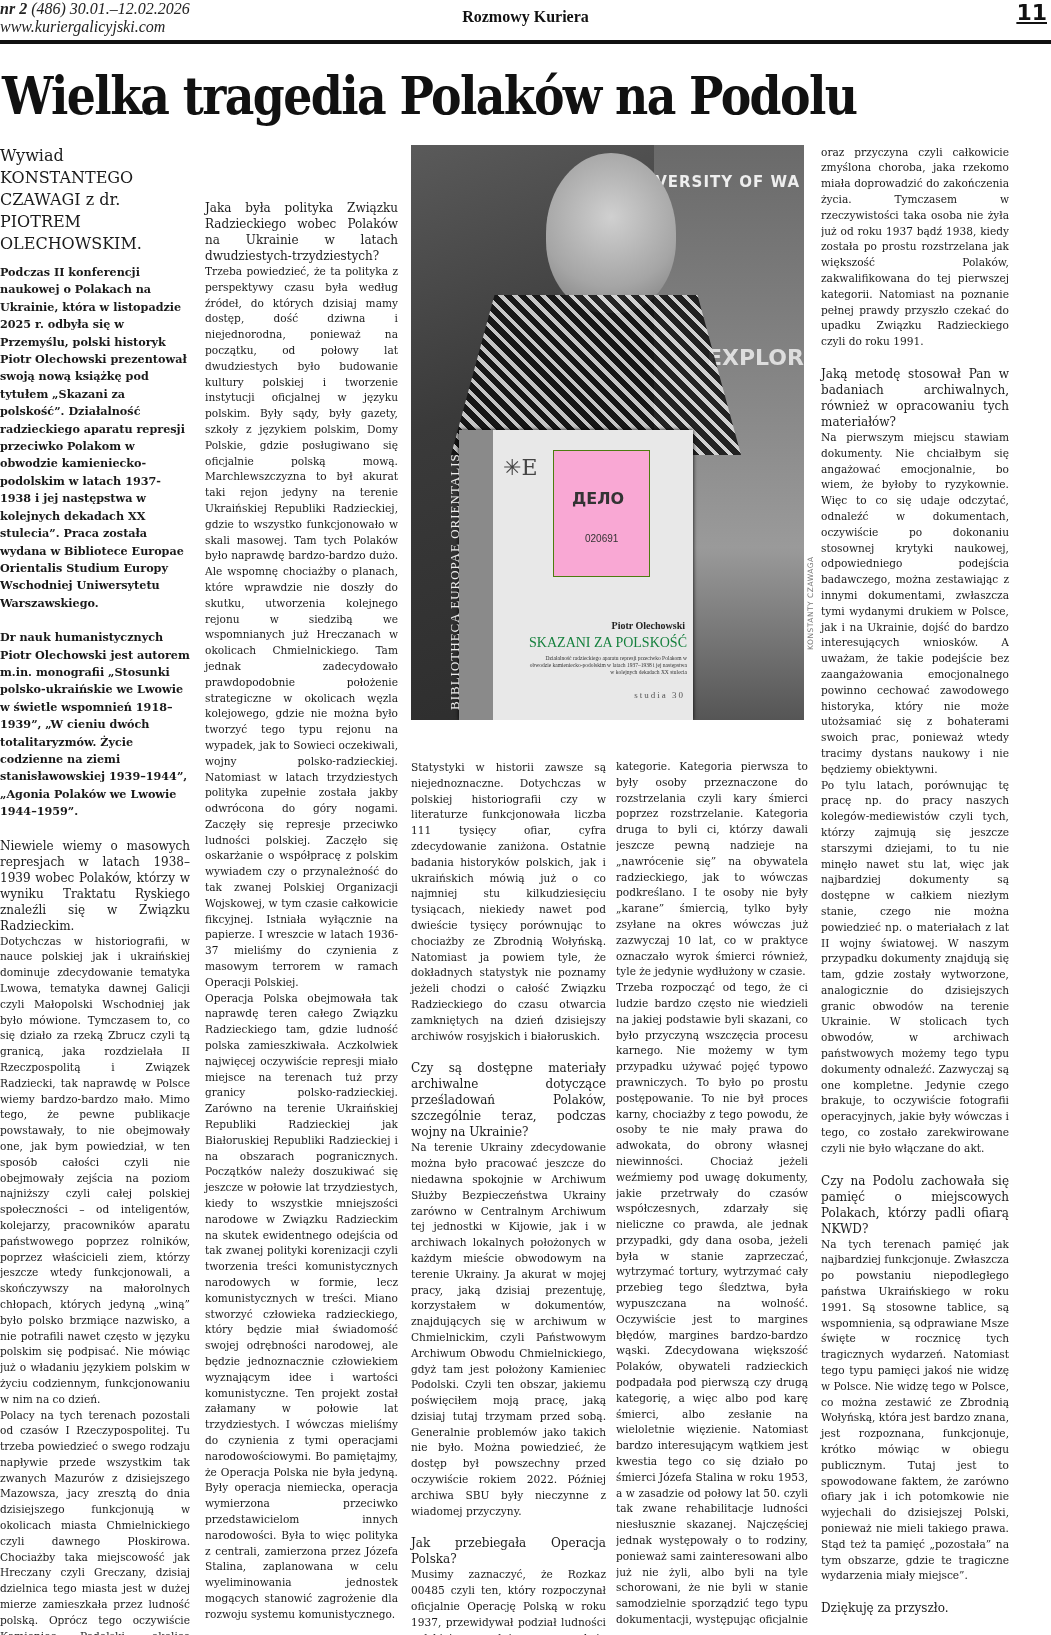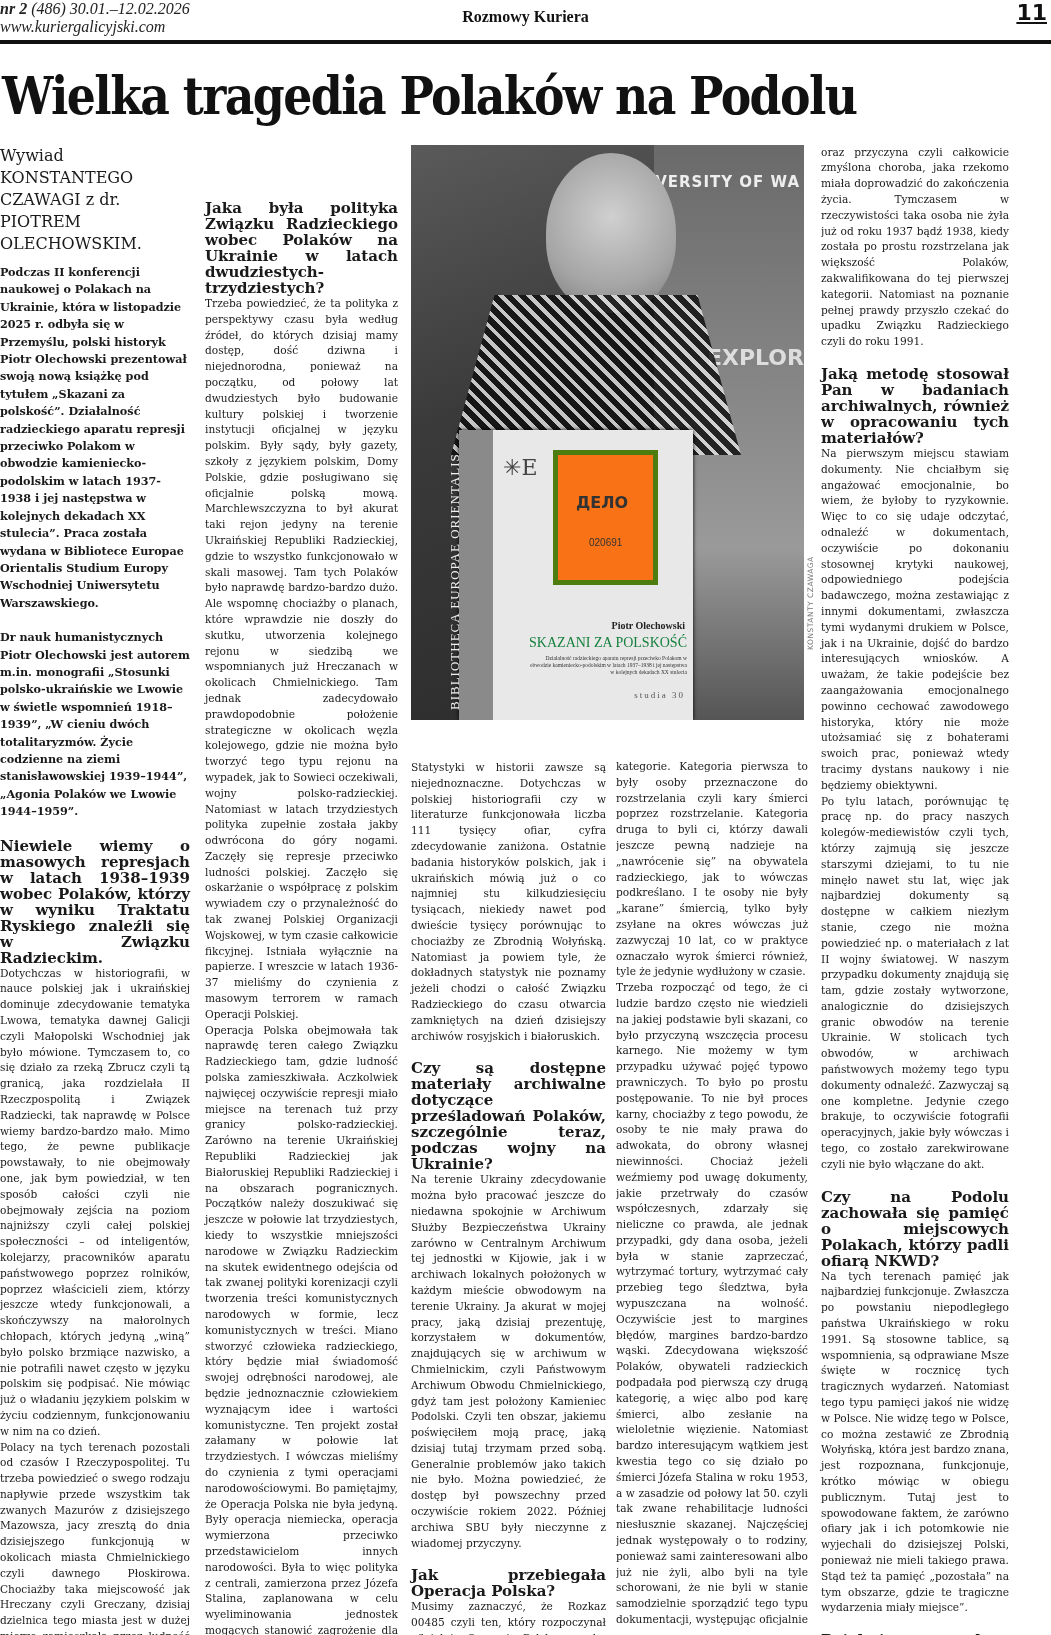--- a/index.html
+++ b/index.html
@@ -13,31 +13,31 @@
   .headline { position:absolute; left:2px; top:66px; font-family:"DejaVu Serif", serif; font-weight:bold; font-size:52px; line-height:60px; letter-spacing:-1.8px; transform:scaleX(0.88); transform-origin:left top; white-space:nowrap; }
   .col { position:absolute; top:145px; font-family:"DejaVu Serif", serif; font-size:10.6px; line-height:15.8px; text-align:justify; color:#1a1a1a; }
   .col p { margin:0; }
   .c1 { left:0; width:190px; }
   .c2 { left:205px; width:193px; }
   .c3 { left:411px; width:195px; top:760px; }
   .c4 { left:616px; width:192px; top:760px; }
   .c5 { left:821px; width:188px; }
   .intro-lead { font-family:"DejaVu Serif", serif; font-size:16px; line-height:22px; text-align:left; margin-bottom:9px !important; }
   .intro-bold { font-weight:bold; font-size:11.2px; line-height:17.4px; text-align:left; margin-bottom:17px !important; }
-  .q { font-weight:bold; font-size:15px; line-height:16px; margin-top:16px !important; }
+  .q { font-weight:normal; font-size:12px; line-height:16px; margin-top:16px !important; }
   .gap { margin-top:0 !important; }
   .photo { position:absolute; left:411px; top:145px; width:393px; height:575px; background:linear-gradient(160deg,#5a5a5a 0%,#3a3a3a 40%,#2a2a2a 100%); overflow:hidden; }
   .photo .bg-right { position:absolute; right:0; top:0; width:150px; height:100%; background:linear-gradient(180deg,#6a6a6a,#888 45%,#9a9a9a 70%,#555); }
   .photo .banner1 { position:absolute; right:4px; top:28px; font-family:"DejaVu Sans", sans-serif; font-weight:bold; color:#eee; font-size:15px; letter-spacing:1px; }
   .photo .banner2 { position:absolute; right:0; top:200px; font-family:"DejaVu Sans", sans-serif; font-weight:bold; color:#ddd; font-size:22px; }
   .photo .head { position:absolute; left:135px; top:8px; width:130px; height:160px; border-radius:50% 50% 45% 45%; background:radial-gradient(circle at 50% 40%,#d0d0d0,#a5a5a5 60%,#777); }
   .photo .scarf { position:absolute; left:40px; top:150px; width:290px; height:160px; background:repeating-linear-gradient(45deg,#111 0 6px,#ddd 6px 10px),#222; opacity:.85; clip-path:polygon(15% 0,85% 0,100% 100%,0 100%); }
   .book { position:absolute; left:48px; top:285px; width:200px; height:290px; background:#e8e8e8; border-left:34px solid #8a8a8a; box-shadow:0 0 4px #000; }
   .book .spine { position:absolute; left:-30px; bottom:10px; transform:rotate(-90deg); transform-origin:left bottom; font-family:"Liberation Serif", serif; font-size:13px; color:#eee; white-space:nowrap; letter-spacing:1px; }
-  .book .doc { position:absolute; left:60px; top:20px; width:95px; height:125px; background:#f97316; border:5px solid #4d7c0f; }
+  .book .doc { position:absolute; left:60px; top:20px; width:95px; height:125px; background:#f9a8d4; border:1px solid #4d7c0f; }
   .book .doc .delo { position:absolute; left:18px; top:38px; font-family:"DejaVu Sans", sans-serif; font-weight:bold; font-size:16px; color:#333; }
   .book .doc .num { position:absolute; left:12px; top:82px; font-family:Liberation Sans, sans-serif; font-size:10px; color:#333;margin-left:19px; }
   .book .logo { position:absolute; left:10px; top:25px; font-size:22px; color:#444; }
   .book .author { position:absolute; right:8px; top:190px; font-family:"Liberation Serif", serif; font-size:10px; font-weight:bold; color:#222; }
   .book .title { position:absolute; right:6px; top:205px; font-family:"Liberation Serif", serif; font-size:14px; color:#15803d; }
   .book .sub { position:absolute; right:6px; top:225px; width:160px; text-align:right; font-family:"Liberation Serif", serif; font-size:5.5px; line-height:7px; color:#333; }
   .book .series { position:absolute; right:8px; bottom:20px; font-family:"Liberation Serif", serif; font-size:9px; letter-spacing:2px; color:#555; }
   .credit { position:absolute; left:806px; top:650px; transform:rotate(-90deg); transform-origin:left top; font-family:"DejaVu Sans", sans-serif; font-size:7.5px; color:#777; letter-spacing:.5px; white-space:nowrap; }
 </style>
 </head>

